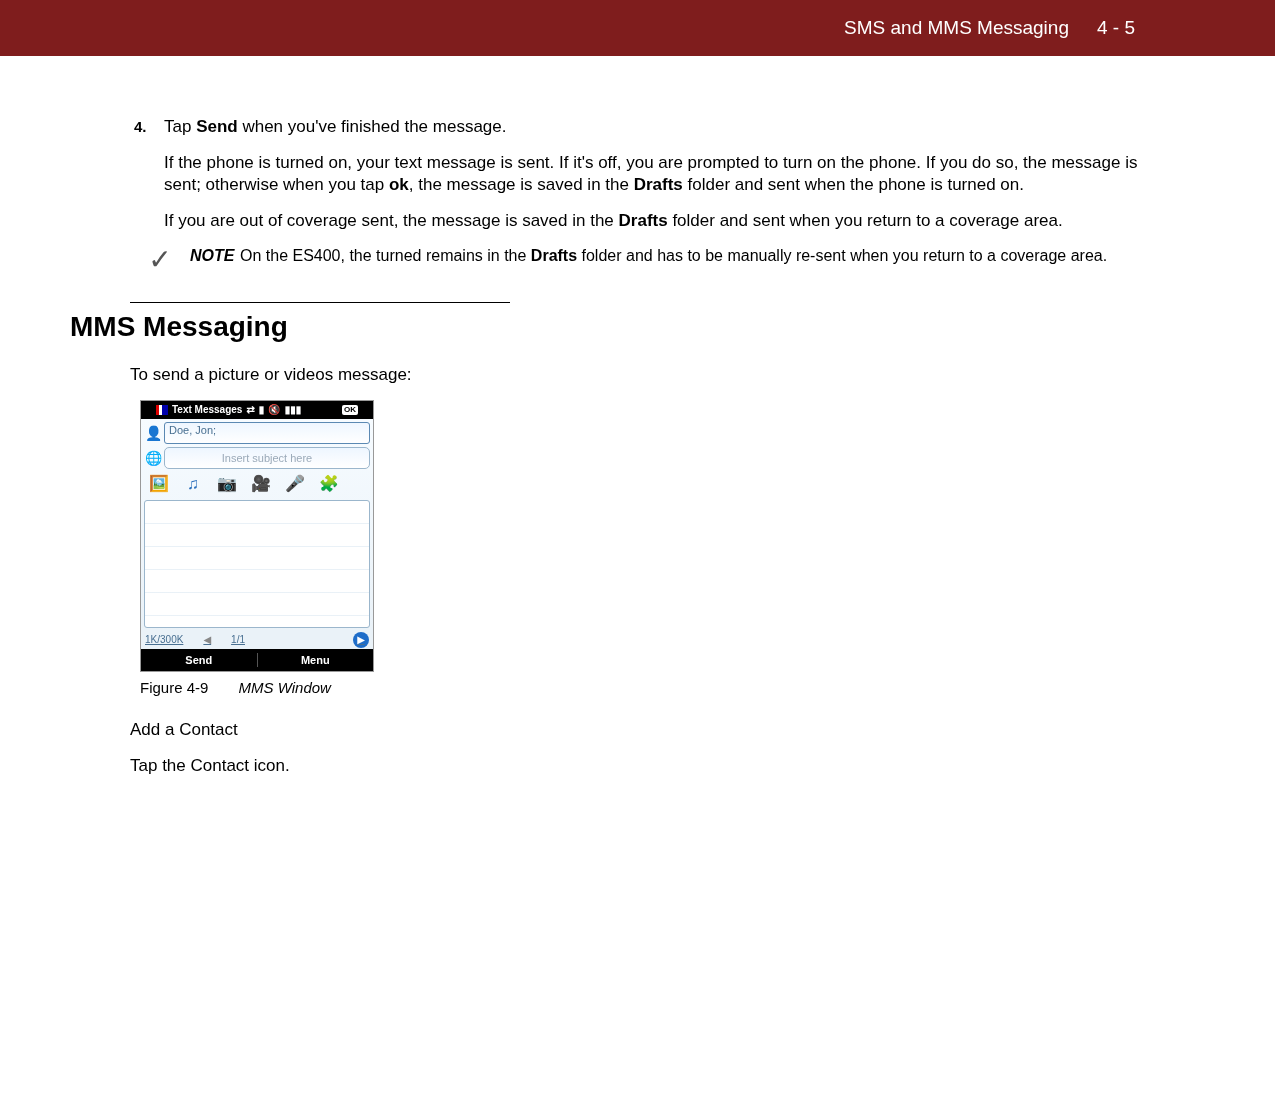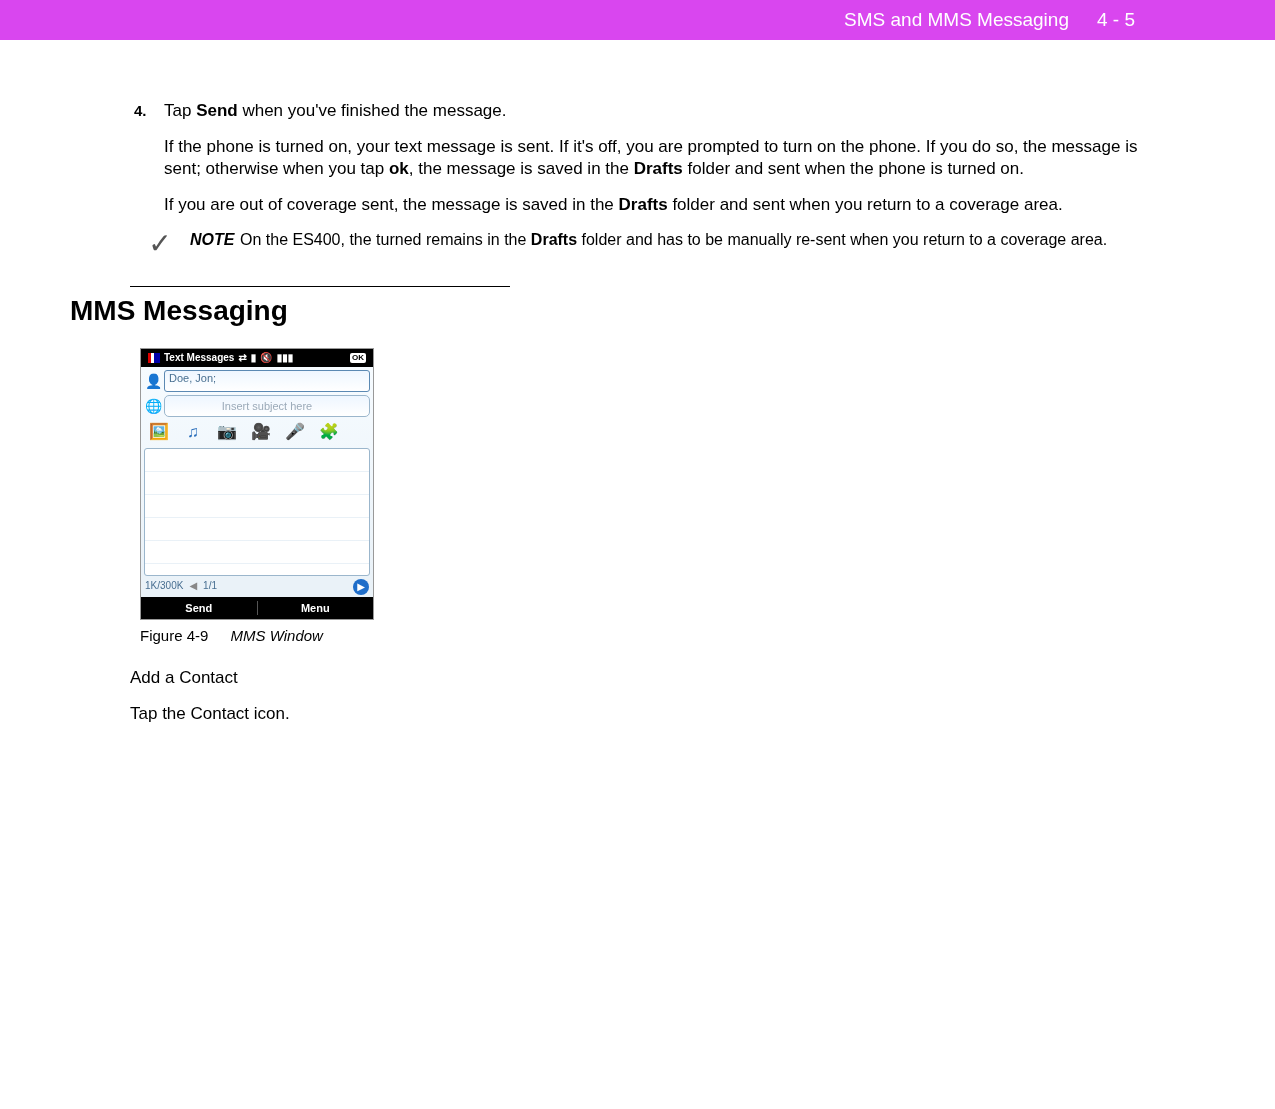--- a/index.html
+++ b/index.html
@@ -4,22 +4,22 @@
 <style>
   html, body {
     margin: 0;
     padding: 0;
     background: #fff;
     font-family: Arial, Helvetica, sans-serif;
     color: #000;
     width: 1275px;
   }
   .header-bar {
-    background: #d946ef;
-    height: 40px;
+    background: #7f1d1d;
+    height: 56px;
     color: #fff;
     display: flex;
     align-items: center;
     justify-content: flex-end;
     padding-right: 140px;
     font-size: 19px;
     font-weight: 400;
   }
   .header-title { margin-right: 28px; }
   .header-page { }
@@ -86,21 +86,21 @@
     font-family: Arial, Helvetica, sans-serif;
   }
   .phone-statusbar {
     background: #000;
     color: #fff;
     height: 18px;
     display: flex;
     align-items: center;
     font-size: 10px;
     font-weight: bold;
-    padding: 0 7px;
+    padding: 0 15px;
     gap: 4px;
   }
   .phone-statusbar .flag {
     width: 12px; height: 10px;
     background: linear-gradient(90deg,#d00 25%,#fff 25%,#fff 50%,#00a 50%);
   }
   .phone-statusbar .title { flex: 0 0 auto; }
   .phone-statusbar .spacer { flex: 1; }
   .phone-statusbar .ok {
     background: #fff; color: #000;
@@ -160,25 +160,27 @@
     height: 126px;
     border: 1px solid #9bb6cc;
     border-radius: 3px;
     background: repeating-linear-gradient(
       #fff, #fff 22px, #d4e3ef 23px
     );
   }
   .phone-status2 {
     height: 18px;
     display: flex;
+    align-items: center;
     font-size: 10px;
     color: #486f91;
     padding: 0 4px;
-    gap: 6px;
+    gap: 20px;
     background: #eaf2f8;
+    text-decoration: underline;
   }
   .phone-status2 .seg1 { flex: 0 0 auto; }
   .phone-status2 .prev { color:#888; font-size:10px; }
   .phone-status2 .page { flex: 0 0 auto; }
   .phone-status2 .next {
     margin-left: auto;
     width: 16px; height: 16px; border-radius: 50%;
     background: #1e6dc9;
     color: #fff;
     display: flex; align-items: center; justify-content: center;
@@ -202,21 +204,21 @@
     width: 1px;
     height: 14px;
     background: #555;
   }
 
   .figcap {
     margin: 6px 0 22px 10px;
     font-size: 15px;
   }
   .figcap .figlabel { font-weight: normal; }
-  .figcap .figtitle { font-style: italic; margin-left: 18px; }
+  .figcap .figtitle { font-style: italic; margin-left: 26px; }
 
   .after p { margin: 0 0 14px 0; }
 </style>
 </head>
 <body>
 
 <div class="header-bar">
   <span class="header-title">SMS and MMS Messaging</span>
   <span class="header-page">4 - 5</span>
 </div>
@@ -241,20 +243,21 @@
     <div class="note-label">NOTE</div>
     <div class="note-text">
       <span>On the ES400, the turned remains in the </span><span class="bold">Drafts</span><span> folder and has to be manually re-sent when you return to a coverage area.</span>
     </div>
   </div>
 
   <hr class="section-rule">
   <h2 class="section-head">MMS Messaging</h2>
 
   <div class="subtext">
+    <p>To send a picture or videos message:</p>
   </div>
 
   <div class="phone-frame">
 
     <div class="phone-statusbar">
       <div class="flag"></div>
       <div class="title">Text Messages</div>
       <span class="glyph">⇄</span>
       <span class="glyph">▮</span>
       <span class="glyph">🔇</span>

